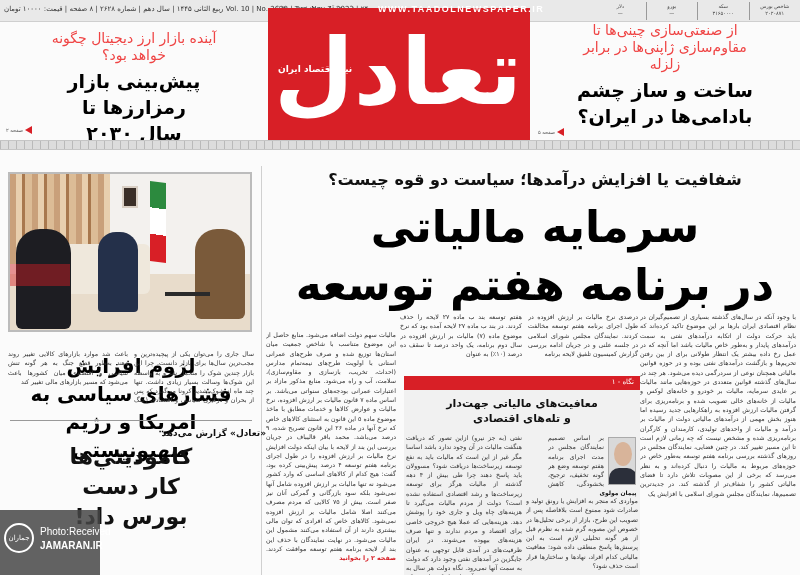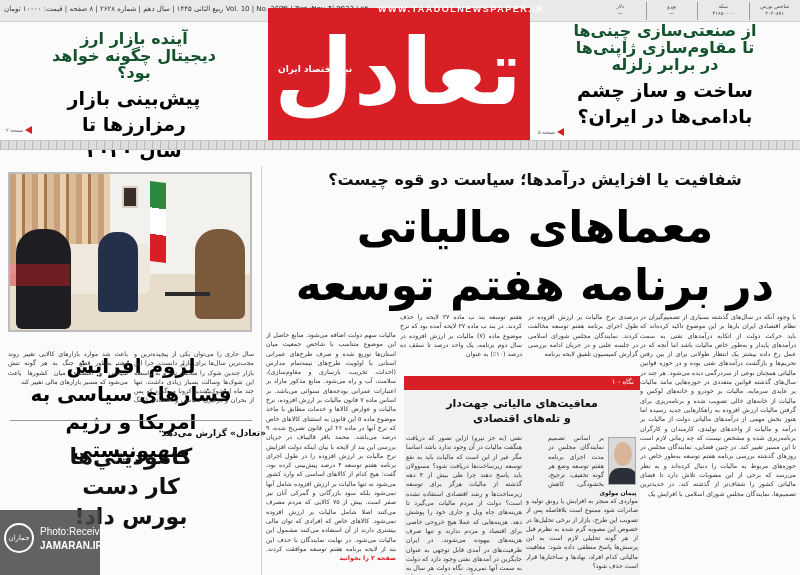--- a/index.html
+++ b/index.html
@@ -16,21 +16,21 @@
   .ticker:last-child { border-left: none; }
 
   
   .masthead { position: absolute; left: 268px; top: 8px; width: 262px; height: 132px; background: #d81f26; overflow: hidden; }
   .masthead .logo { position: absolute; right: 8px; top: 0px; font-family: "DejaVu Sans", sans-serif; font-weight: bold; font-size: 92px; color: #fff; direction: rtl; line-height: 130px; letter-spacing: -4px; }
   .masthead .tagline { position: absolute; left: 10px; top: 56px; font-size: 9px; color: #fff; font-weight: bold; direction: rtl; }
   .ruler { position: absolute; left: 0; top: 140px; width: 800px; height: 10px; background: #dcdcdc; border-top: 1px solid #c5c5c5; border-bottom: 1px solid #c5c5c5; background-image: repeating-linear-gradient(90deg, #b9b9b9 0 1px, transparent 1px 8px); }
 
   
   .sidebox { position: absolute; top: 22px; height: 118px; background: #fbfbfb; direction: rtl; text-align: center; }
-  .sidebox .kicker { font-size: 16px; font-weight: bold; line-height: 17px; color: #14532d; }
+  .sidebox .kicker { font-size: 14px; font-weight: normal; line-height: 17px; color: #ef4444; }
   .sidebox .headline { font-size: 19px; font-weight: bold; line-height: 26px; color: #000; margin-top: 4px; }
   .sidebox .pageref { position: absolute; font-size: 5px; color: #555; display: flex; align-items: center; gap: 2px; }
   .sidebox .pageref .arrow { width: 0; height: 0; border-top: 4px solid transparent; border-bottom: 4px solid transparent; border-right: 7px solid #d81f26; }
   .box-left { left: 0; width: 268px; padding-top: 8px; }
   .box-right { left: 530px; width: 270px; }
 
   
   .main-kicker { position: absolute; left: 270px; top: 170px; width: 530px; text-align: center; direction: rtl; font-size: 16px; font-weight: bold; color: #111; }
   .main-headline { position: absolute; left: 270px; top: 198px; width: 530px; text-align: center; direction: rtl; font-size: 44px; font-weight: bold; line-height: 58px; color: #000; letter-spacing: -1px; }
 
@@ -132,21 +132,21 @@
     <div class="pageref" style="left:8px; top:106px;">
       <span class="arrow"></span>
       <span>صفحه ۵</span>
     </div>
   </div>
 
   <div class="ruler"></div>
 
   <div class="main-kicker">شفافیت یا افزایش درآمدها؛ سیاست دو قوه چیست؟</div>
   <div class="main-headline">
-    <div>معماهای مالیاتی</div>
+    <div>سرمایه مالیاتی</div>
     <div>در برنامه هفتم توسعه</div>
   </div>
 
   <div class="bodytext col-main-right">با وجود آنکه در سال‌های گذشته بسیاری از تصمیم‌گیران در نظام اقتصادی ایران بارها بر این موضوع تاکید کرده‌اند که باید حرکت دولت از اتکابه درآمدهای نفتی به سمت درآمدهای پایدار و به‌طور خاص مالیات باشد اما آنچه که در عمل رخ داده بیشتر یک انتظار طولانی برای از بین رفتن تحریم‌ها و بازگشت درآمدهای نفتی بوده و در حوزه قوانین مالیاتی همچنان نوعی از سردرگمی دیده می‌شود. هر چند در سال‌های گذشته قوانین متعددی در حوزه‌هایی مانند مالیات بر عایدی سرمایه، مالیات بر خودرو و خانه‌های لوکس و مالیات از خانه‌های خالی تصویب شده و برنامه‌ریزی برای گرفتن مالیات ارزش افزوده به راهکارهایی جدید رسیده اما هنوز بخش مهمی از درآمدهای مالیاتی دولت از مالیات بر درآمد و مالیات از واحدهای تولیدی، کارمندان و کارگران برنامه‌ریزی شده و مشخص نیست که چه زمانی لازم است تا این مسیر تغییر کند. در چنین فضایی، نمایندگان مجلس در روزهای گذشته بررسی برنامه هفتم توسعه به‌طور خاص در حوزه‌های مربوط به مالیات را دنبال کرده‌اند و به نظر می‌رسد که برخی از این مصوبات تلاش دارد تا فضای مالیاتی کشور را شفاف‌تر از گذشته کند. در جدیدترین تصمیم‌ها، نمایندگان مجلس شورای اسلامی با افزایش یک</div>
   <div class="bodytext col-mid-top-r">درصدی نرخ مالیات بر ارزش افزوده در طول اجرای برنامه هفتم توسعه مخالفت کردند. نمایندگان مجلس شورای اسلامی در جلسه علنی و در جریان ادامه بررسی گزارش کمیسیون تلفیق لایحه برنامه</div>
   <div class="bodytext col-mid-top-l">هفتم توسعه بند ب ماده ۲۷ لایحه را حذف کردند. در بند ب ماده ۲۷ لایحه آمده بود که نرخ موضوع ماده (۷) مالیات بر ارزش افزوده در سال دوم برنامه، یک واحد درصد تا سقف ده درصد (۱۰٪) به عنوان</div>
   <div class="bodytext col-left-main">
     <span>مالیات سهم دولت اضافه می‌شود. منابع حاصل از این موضوع متناسب با شاخص جمعیت میان استان‌ها توزیع شده و صرف طرح‌های عمرانی استانی با اولویت طرح‌های نیمه‌تمام مدارس (احداث، تخریب، بازسازی و مقاوم‌سازی)، سلامت، آب و راه می‌شود. منابع مذکور مازاد بر اعتبارات عمرانی بودجه‌های سنواتی می‌باشد. بر اساس ماده ۷ قانون مالیات بر ارزش افزوده، نرخ مالیات و عوارض کالاها و خدمات مطابق با ماخذ موضوع ماده ۵ این قانون به استثنای کالاهای خاص که نرخ آنها در ماده ۲۶ این قانون تصریح شده، ۹ درصد می‌باشد. محمد باقر قالیباف در جریان بررسی این بند از لایحه با بیان اینکه دولت افزایش نرخ مالیات بر ارزش افزوده را در طول اجرای برنامه هفتم توسعه ۴ درصد پیش‌بینی کرده بود، گفت: هیچ کدام از کالاهای اساسی که وارد کشور می‌شود نه تنها مالیات بر ارزش افزوده شامل آنها نمی‌شود بلکه سود بازرگانی و گمرکی آنان نیز صفر است. بیش از ۷۵ کالایی که مردم مصرف می‌کنند اصلا شامل مالیات بر ارزش افزوده نمی‌شود. کالاهای خاص که افرادی که توان مالی بیشتری دارند از آن استفاده می‌کنند مشمول این مالیات می‌شود. در نهایت نمایندگان با حذف این بند از لایحه برنامه هفتم توسعه موافقت کردند.</span>
     <span class="more">صفحه ۲ را بخوانید</span>
   </div>

